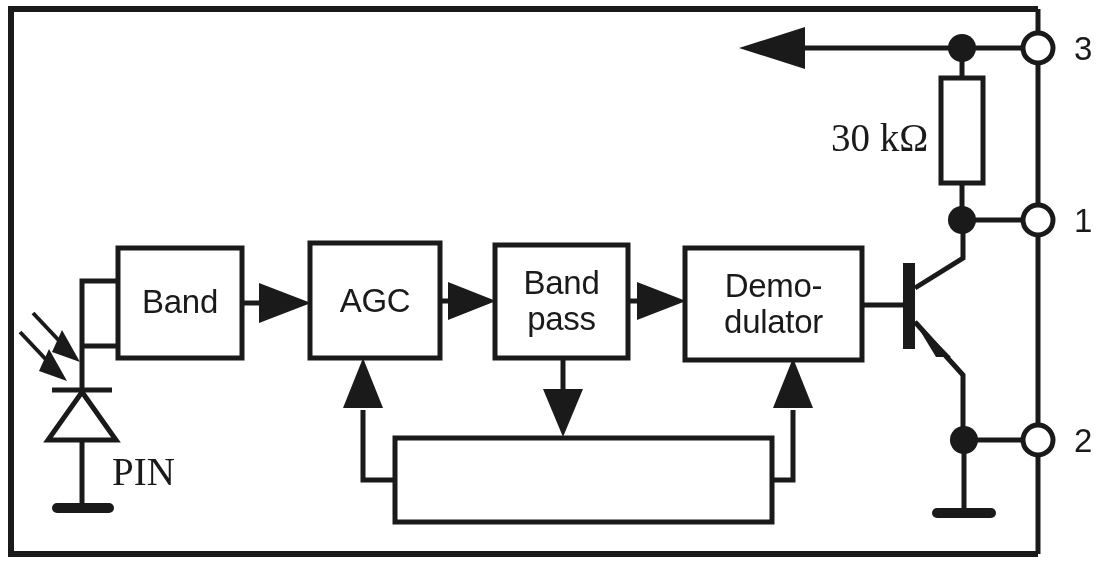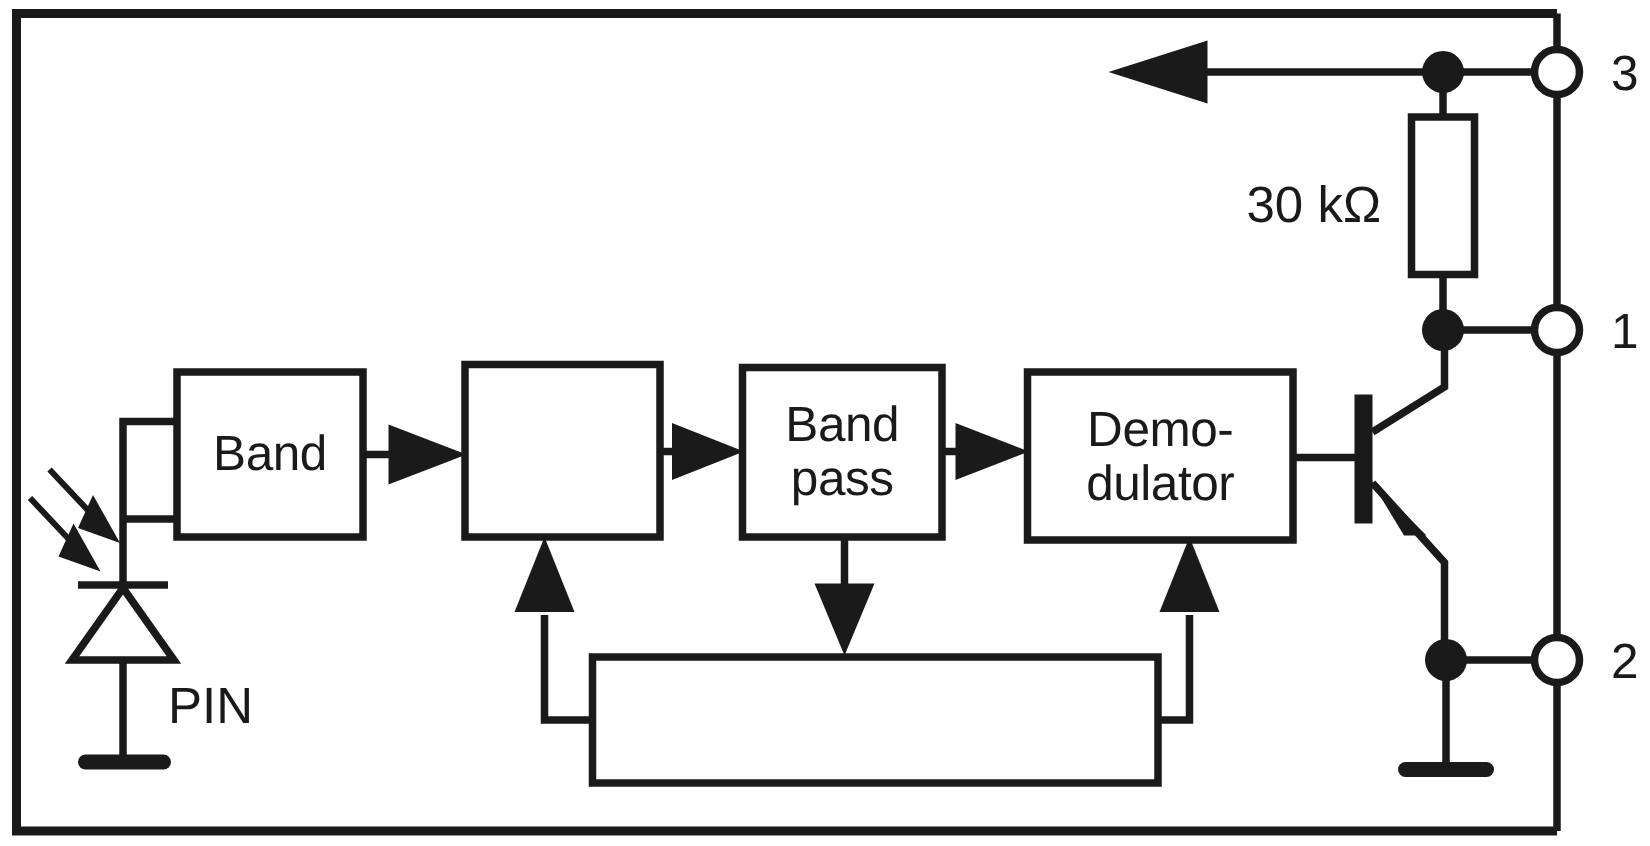--- a/index.html
+++ b/index.html
@@ -83,22 +83,22 @@
   .pin-num {
     position: absolute;
     color: #1a1a1a;
     font-family: "Liberation Sans", sans-serif;
     font-size: 33px;
     line-height: 33px;
   }
   .comp-label {
     position: absolute;
     color: #1a1a1a;
-    font-family: Liberation Sans, sans-serif;
-    font-size: 34px;
+    font-family: Liberation Serif, serif;
+    font-size: 39px;
     line-height: 33px;
   }
 </style>
 </head>
 <body>
 
 <div id="diagram-root">
 
   <svg class="diagram-canvas" viewBox="0 0 1100 564">
 
@@ -216,20 +216,21 @@
     </g>
 
     <circle class="term-circle" cx="1038" cy="48" r="15"></circle>
     <circle class="term-circle" cx="1038" cy="220" r="15"></circle>
     <circle class="term-circle" cx="1038" cy="440" r="15"></circle>
 
   </svg>
 
   <div class="block-label" style="left:118px; top:284px; width:124px;">Band</div>
 
+  <div class="block-label" style="left:310px; top:283px; width:130px;">AGC</div>
 
   <div class="block-label" style="left:685px; top:268px; width:177px;">Demo-
 dulator</div>
 
   <div class="block-label" style="left:495px; top:265px; width:133px;">Band
 pass</div>
 
 
   <div class="comp-label" style="left:112px; top:455px;">PIN</div>
 

